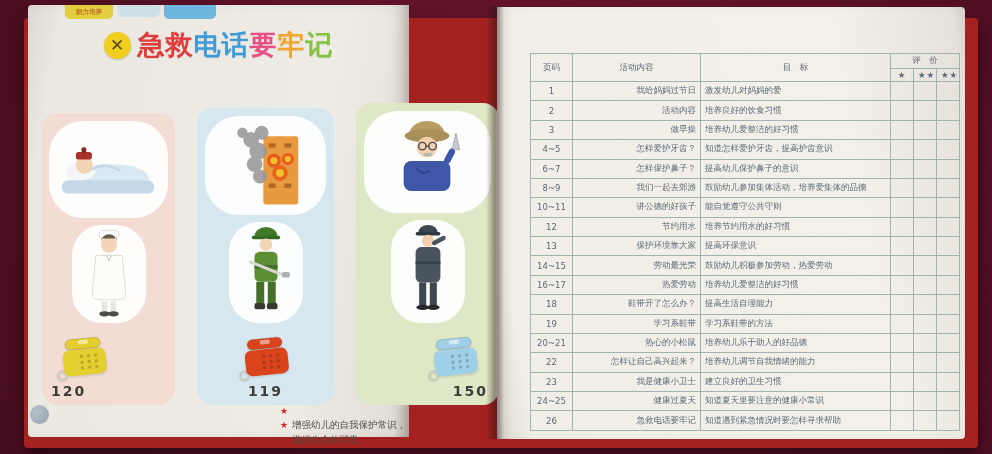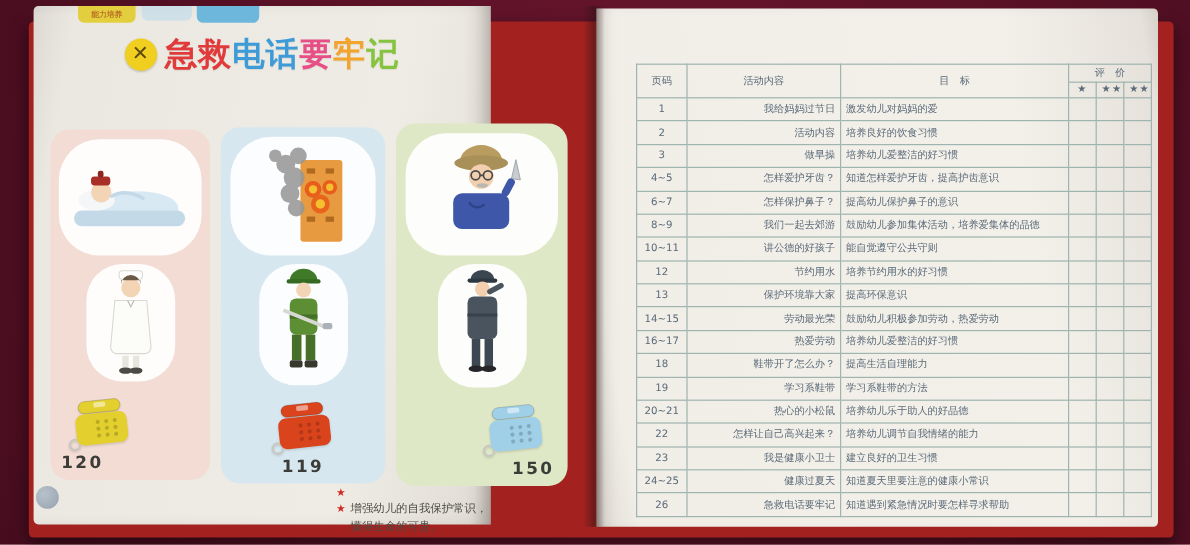--- a/index.html
+++ b/index.html
@@ -45,21 +45,21 @@
   .badge { width:27px; height:27px; border-radius:50%; background:#f0cf21;
            display:flex; align-items:center; justify-content:center;
            box-shadow:0 1px 2px rgba(0,0,0,.2); }
   .badge span { color:#5d4a0e; font-size:17px; font-weight:bold; line-height:1; }
   .page-title-left { font-size:27px; font-weight:bold; letter-spacing:1px;
                      text-shadow:0 1px 1px rgba(0,0,0,0.08); }
 
   .intro { position:absolute; left:26px; top:60px; width:420px;
            font-size:11.5px; line-height:1.65; color:#888d70; text-indent:2em; }
 
-  .panels { position:absolute; left:14px; top:98px; display:flex; gap:9px; align-items:center; }
+  .panels { position:absolute; left:14px; top:98px; display:flex; gap:22px; align-items:flex-end; }
   .panel { border-radius:16px; padding:8px 5px 6px; display:flex; flex-direction:column;
            align-items:center; gap:7px; }
   .panel-1 { width:133px; height:292px; }
   .panel-2 { width:137px; height:297px; }
   .panel-3 { width:143px; height:302px; }
   .blob { background:rgba(255,255,255,0.92); display:flex; align-items:center; justify-content:center; }
   .scene-blob { width:96%; height:102px; border-radius:34px; }
   .person-blob { width:74px; height:104px; border-radius:30px; }
   .phone-wrap { width:100%; display:flex; flex-direction:column; margin-top:2px; }
   .phone-wrap.left  { align-items:flex-start; padding-left:4px; }

